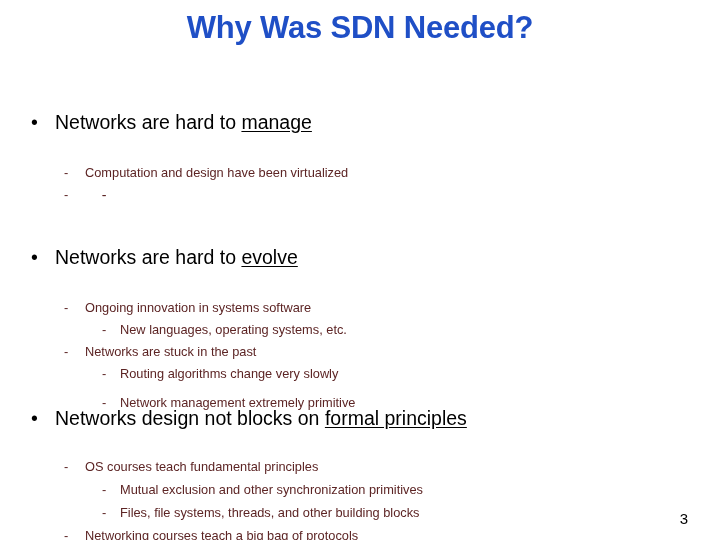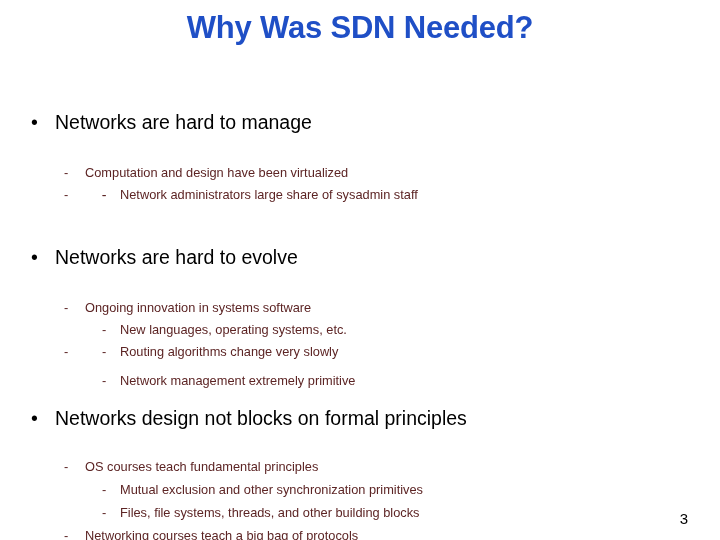--- a/index.html
+++ b/index.html
@@ -57,20 +57,21 @@
   }
   .lvl1 .marker {
     position: absolute;
     left: 31px;
     top: 0;
     font-size: 19.5px;
     color: #000000;
     line-height: 24px;
   }
   .lvl1 .u {
+    text-decoration: underline;
     text-underline-offset: 2px;
   }
 
   
   .lvl2 {
     position: relative;
     display: block;
     padding-left: 85px;
     font-size: 12.8px;
     color: #5c2424;
@@ -129,36 +130,36 @@
     <div class="lvl2" style="margin-top:31px;">
       <span class="marker">-</span><span>Computation and design have been virtualized</span>
     </div>
     <div class="lvl3" style="margin-top:6px;">
       <span class="marker">-</span>
     </div>
     <div class="lvl2" style="margin-top:6px;">
       <span class="marker">-</span>
     </div>
     <div class="lvl3" style="margin-top:6px;">
-      <span class="marker">-</span><span>Network administrators large share of sysadmin staff</span>
+      <span class="marker">-</span>
     </div>
   </div>
 
   <div class="block" style="top:245px;">
     <div class="lvl1">
       <span class="marker">•</span><span>Networks are hard to </span><span class="u">evolve</span>
     </div>
     <div class="lvl2" style="margin-top:31px;">
       <span class="marker">-</span><span>Ongoing innovation in systems software</span>
     </div>
     <div class="lvl3" style="margin-top:6px;">
       <span class="marker">-</span><span>New languages, operating systems, etc.</span>
     </div>
     <div class="lvl2" style="margin-top:6px;">
-      <span class="marker">-</span>
+      <span class="marker">-</span><span>Networks are stuck in the past</span>
     </div>
     <div class="lvl3" style="margin-top:6px;">
       <span class="marker">-</span><span>Routing algorithms change very slowly</span>
     </div>
     <div class="lvl3" style="margin-top:13px;">
       <span class="marker">-</span><span>Network management extremely primitive</span>
     </div>
   </div>
 
   <div class="block" style="top:406px;">

